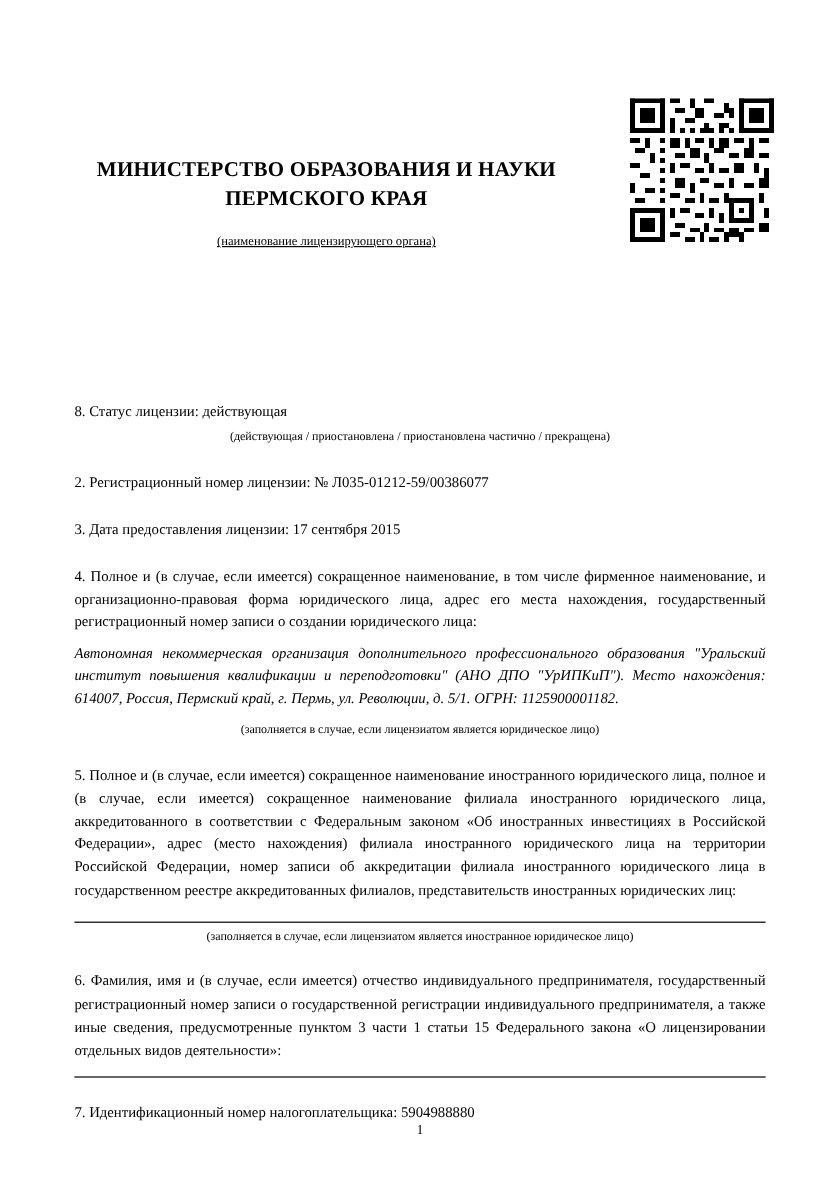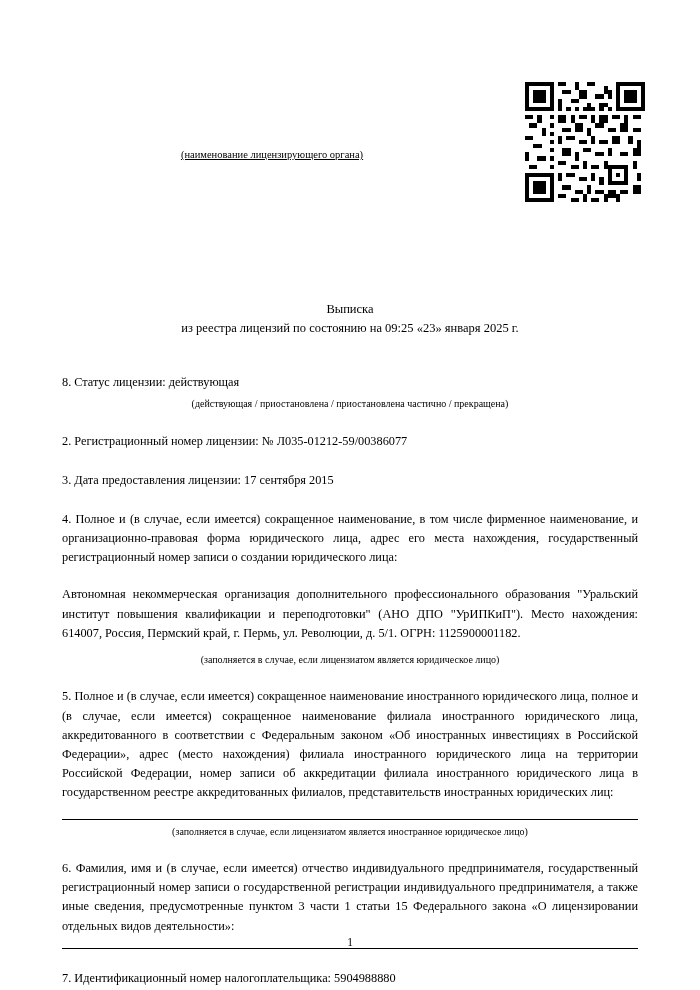--- a/index.html
+++ b/index.html
@@ -76,21 +76,21 @@
     margin-top: 4px;
   }
   .caption.spaced { margin-top: 9px; }
   .rule {
     border: 0;
     border-top: 1px solid #000;
     margin: 16px 0 0 0;
     width: 100%;
   }
   .rule.near { margin-top: 12px; }
-  .block-para { margin-top: 18px; }
+  .block-para { margin-top: 6px; font-style: italic; }
   .page-number {
     position: absolute;
     bottom: 42px;
     left: 0;
     width: 700px;
     text-align: center;
     font-size: 11.5px;
   }
 </style>
 </head>
@@ -216,29 +216,26 @@
           <rect x="11" y="28" width="2" height="1"></rect>
         <rect x="14" y="27" width="1" height="2"></rect>
           <rect x="16" y="28" width="2" height="1"></rect>
         <rect x="19" y="27" width="1" height="2"></rect>
           <rect x="22" y="27" width="1" height="2"></rect>
       </g>
     </svg>
   </div>
 
   <div class="header">
+    <div class="org-name">МИНИСТЕРСТВО ОБРАЗОВАНИЯ И НАУКИ ПЕРМСКОГО КРАЯ</div>
     <div class="org-caption">(наименование лицензирующего органа)</div>
   </div>
 
   <div class="content">
 
-    <div class="vypiska">
-      <div>Выписка</div>
-      <div class="line2">из реестра лицензий по состоянию на 09:25 «23» января 2025 г.</div>
-    </div>
 
     <div class="item" style="margin-top:34px;">
       <div>8. Статус лицензии: действующая</div>
       <div class="caption">(действующая / приостановлена / приостановлена частично / прекращена)</div>
     </div>
 
     <div class="item">
       <div>2. Регистрационный номер лицензии: № Л035-01212-59/00386077</div>
     </div>
 

